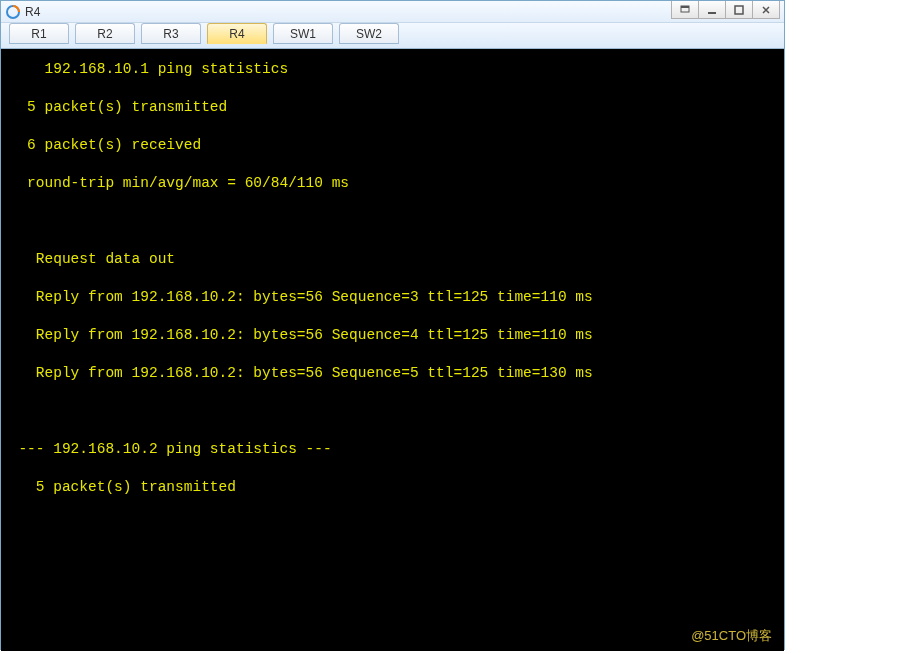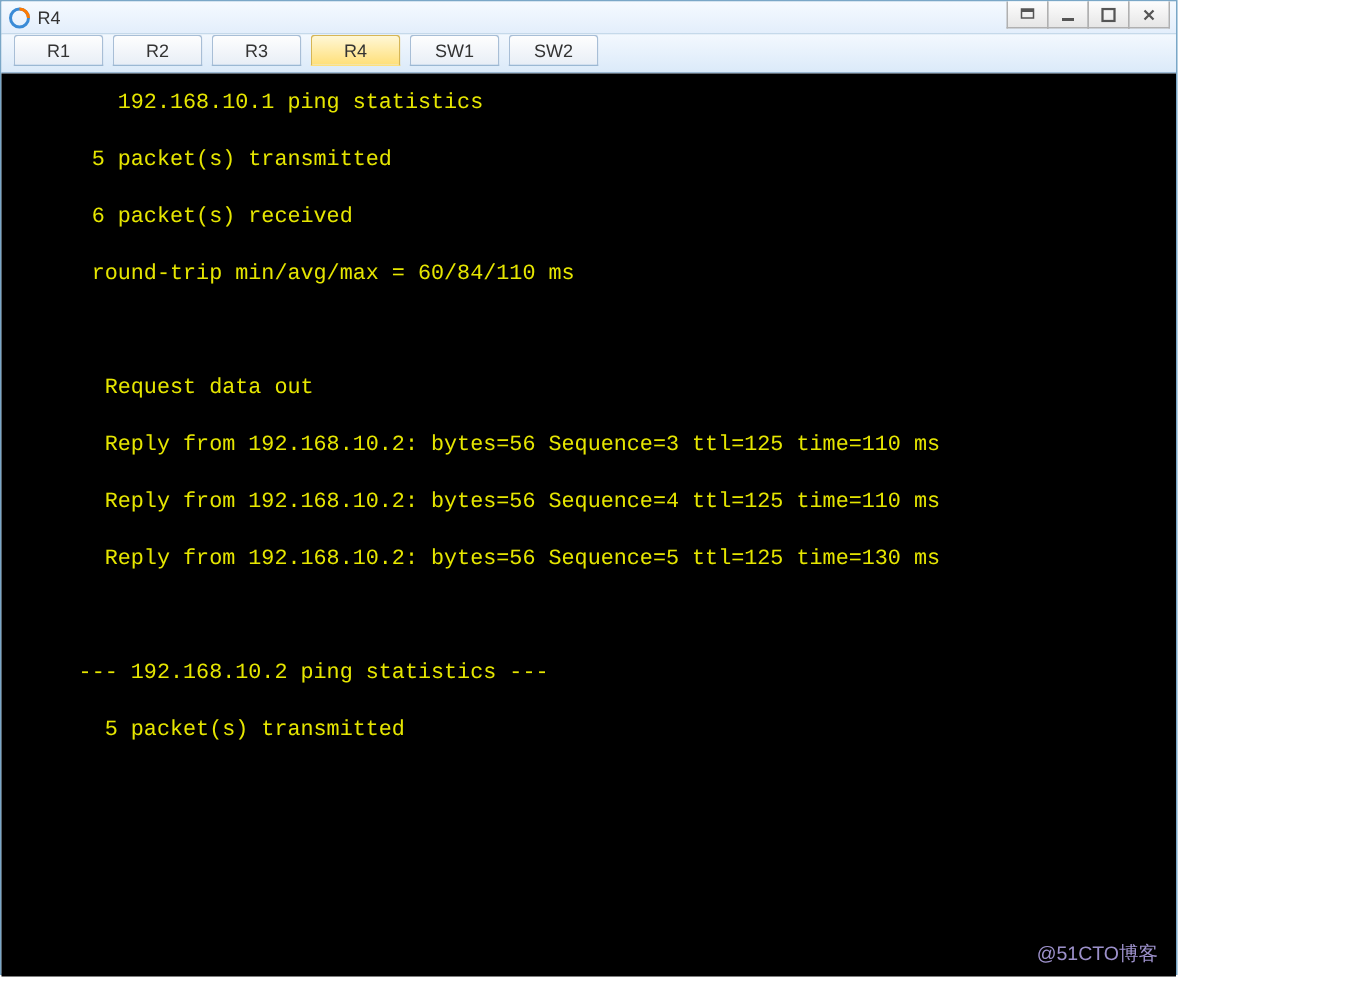--- a/index.html
+++ b/index.html
@@ -8,22 +8,22 @@
   .titlebar { height: 22px; background: linear-gradient(#f5faff, #e3eefb); display: flex; align-items: center; padding: 0 4px; border-bottom: 1px solid #c5d9ea; }
   .titlebar .app-icon { width: 16px; height: 16px; display:inline-flex; align-items:center; justify-content:center; margin-right:4px;}
   .titlebar .title-text { font-size: 12px; color: #333; }
   .winbtns { position: absolute; top: 0; right: 4px; display: flex; gap: 0; }
   .winbtn { width: 28px; height: 18px; background: linear-gradient(#fdfdfd,#e6e6e6); border:1px solid #b0b0b0; border-top:none; display:flex; align-items:center; justify-content:center; font-size:11px; color:#444; margin-left:-1px;}
   .winbtn svg { width:10px; height:10px; }
   .tabbar { height: 26px; background: linear-gradient(#f3f8fe,#dbeaf9); border-bottom: 1px solid #9bb8d3; display:flex; align-items: flex-start; padding-left: 8px; gap: 6px;}
   .tab { height: 21px; min-width: 60px; padding: 0 14px; background: linear-gradient(#fefefe,#e8eef6); border:1px solid #a8bed6; border-bottom:1px solid #9bb8d3; border-radius: 3px 3px 0 0; display:flex; align-items:center; justify-content:center; font-size:12px; color:#333; position:relative;}
   .tab.active { background: linear-gradient(#fff7d6,#ffe07a); border-color:#d6b656; border-bottom:1px solid #ffe07a; z-index:2; }
   .terminal { position: relative; width: 100%; height: calc(650px - 22px - 26px); background: #000; font-family: "Courier New", monospace; font-size: 14.5px; line-height: 19px; color: #e6e600; white-space: pre; overflow: hidden; padding-left: 0; }
-  .terminal .line { padding-left: 0; margin-left: 34px; }
-  .watermark { position:absolute; bottom:6px; right:12px; color:#c4b5fd; font-size:13px; font-family: "Microsoft YaHei", sans-serif; opacity:0.8;}
+  .terminal .line { padding-left: 0; }
+  .watermark { position:absolute; bottom:6px; right:12px; color:#fde047; font-size:13px; font-family: "Microsoft YaHei", sans-serif; opacity:0.8;}
 </style>
 </head>
 <body>
 
 <div class="outer">
   <div class="titlebar">
     <span class="app-icon">
       <svg viewBox="0 0 16 16">
           <circle cx="8" cy="8" r="6" fill="none" stroke="#3a8bd6" stroke-width="2"></circle>
           <path d="M8 2 A6 6 0 0 1 14 8" fill="none" stroke="#ff7a00" stroke-width="2"></path>

